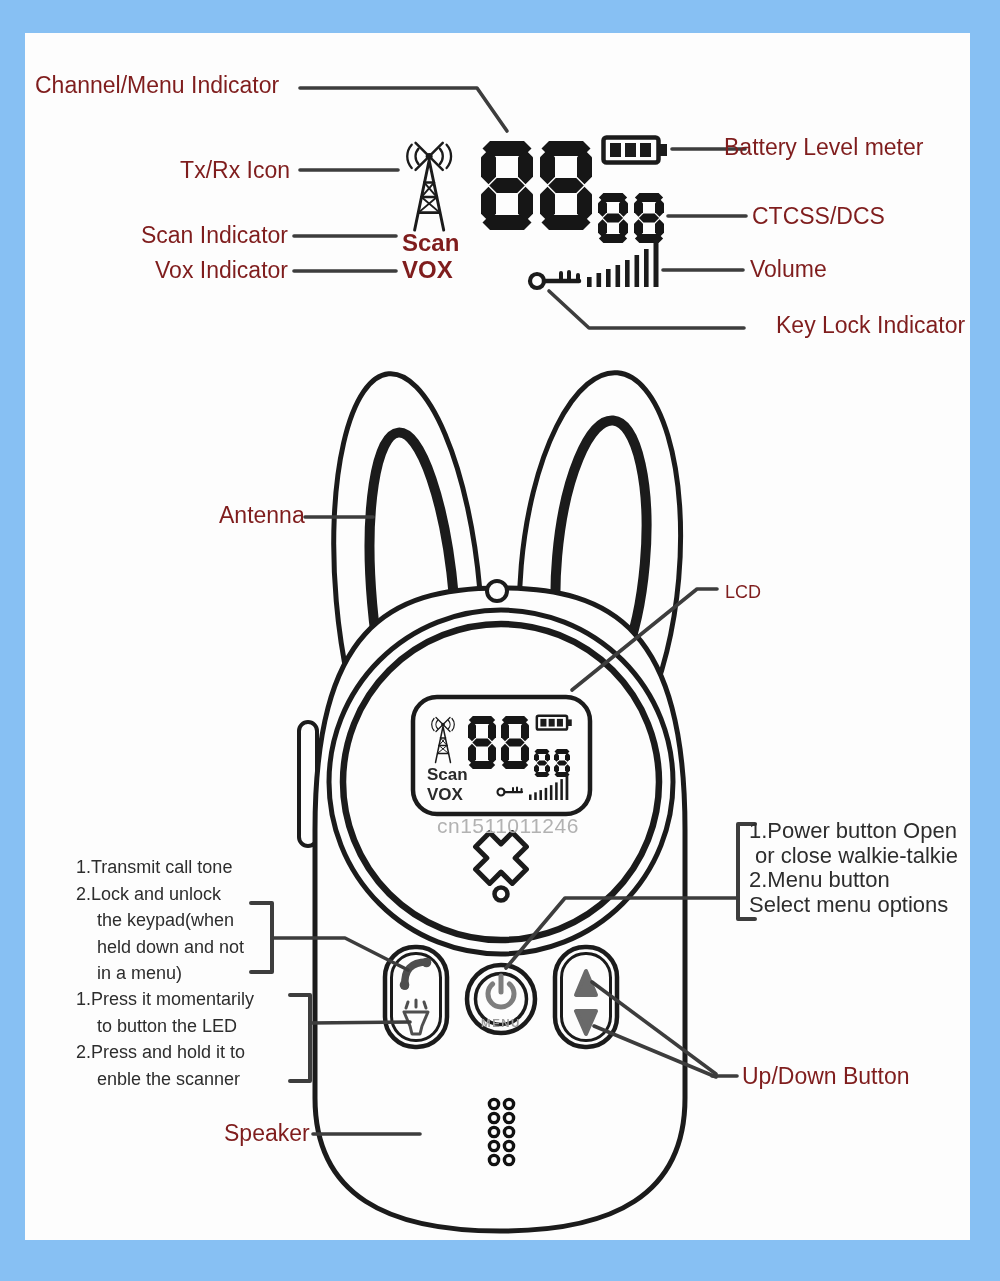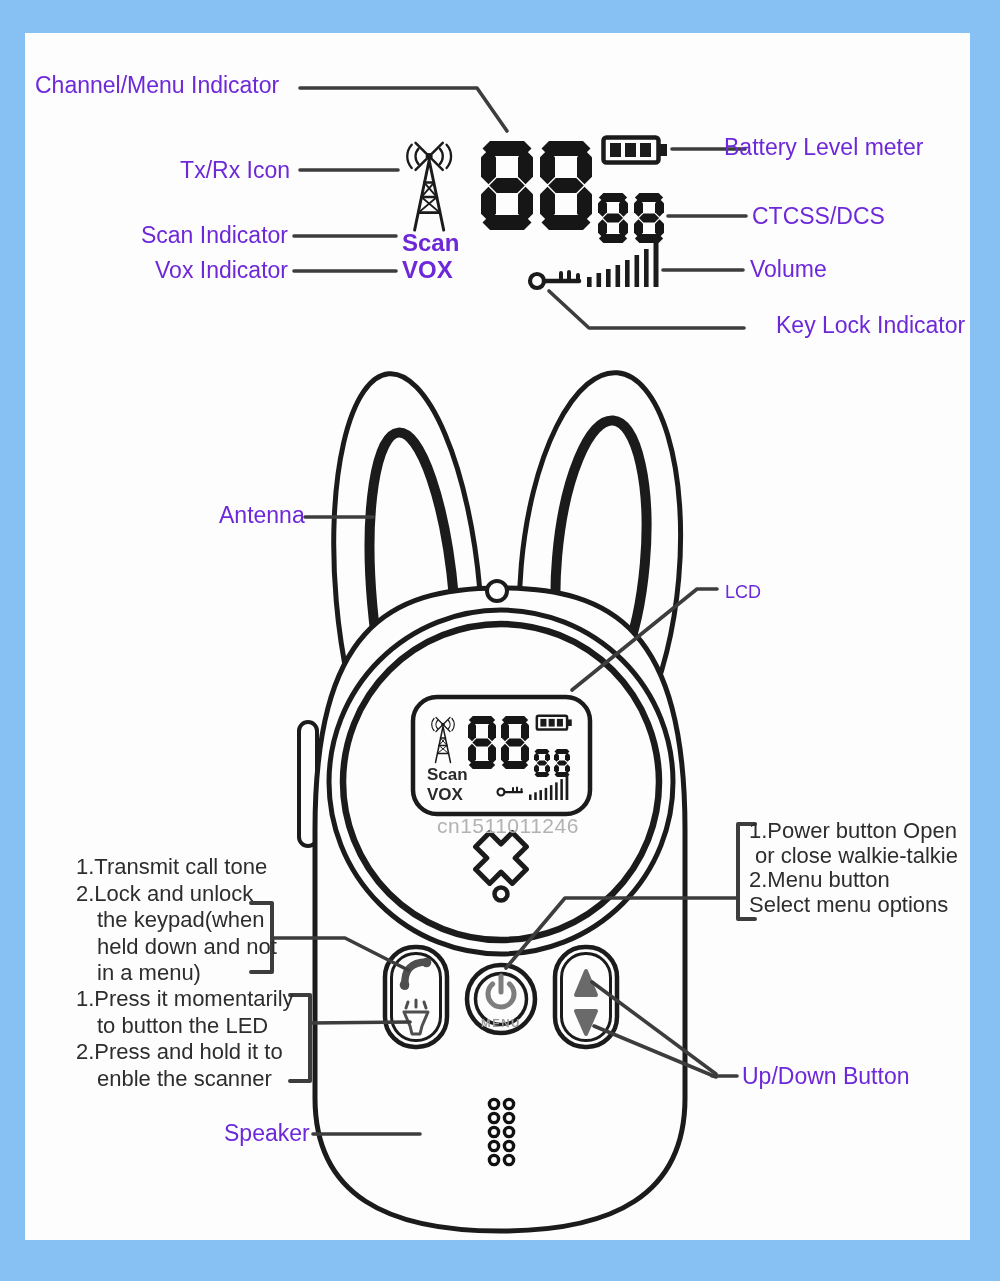--- a/index.html
+++ b/index.html
@@ -1,23 +1,23 @@
 <!DOCTYPE html>
 <html><head>
 <meta charset="utf-8">
 <style>
   html,body{margin:0;padding:0;}
   #stage{position:relative;width:1000px;height:1281px;background:#87c0f3;overflow:hidden;
          font-family:"Liberation Sans",sans-serif;}
   #page{position:absolute;left:25px;top:33px;width:945px;height:1207px;background:#fdfdfd;}
   #art{position:absolute;left:0;top:0;}
-  .lb{position:absolute;font-size:23px;line-height:1.15;color:#6d28d9;white-space:nowrap;}
+  .lb{position:absolute;font-size:23px;line-height:1.15;color:#7f1d1d;white-space:nowrap;}
   .lb.right{text-align:right;}
   .lb.bold{font-weight:bold;font-size:24px;}
-  .note{position:absolute;font-size:22px;line-height:26.5px;color:#2d2d2d;white-space:nowrap;}
+  .note{position:absolute;font-size:18px;line-height:26.5px;color:#2d2d2d;white-space:nowrap;}
   .note .ind{padding-left:21px;}
   .note.pw{font-size:22px;line-height:24.5px;}
   .note.pw .ind{padding-left:6px;}
   .lcd-word{position:absolute;font-size:17px;font-weight:bold;color:#2a2a2a;line-height:1;}
   .watermark{position:absolute;font-size:21px;color:#b2b2b2;letter-spacing:.5px;}
   .lcd-big{font-size:18px;margin-top:8px;}
 </style>
 </head>
 <body>
 

